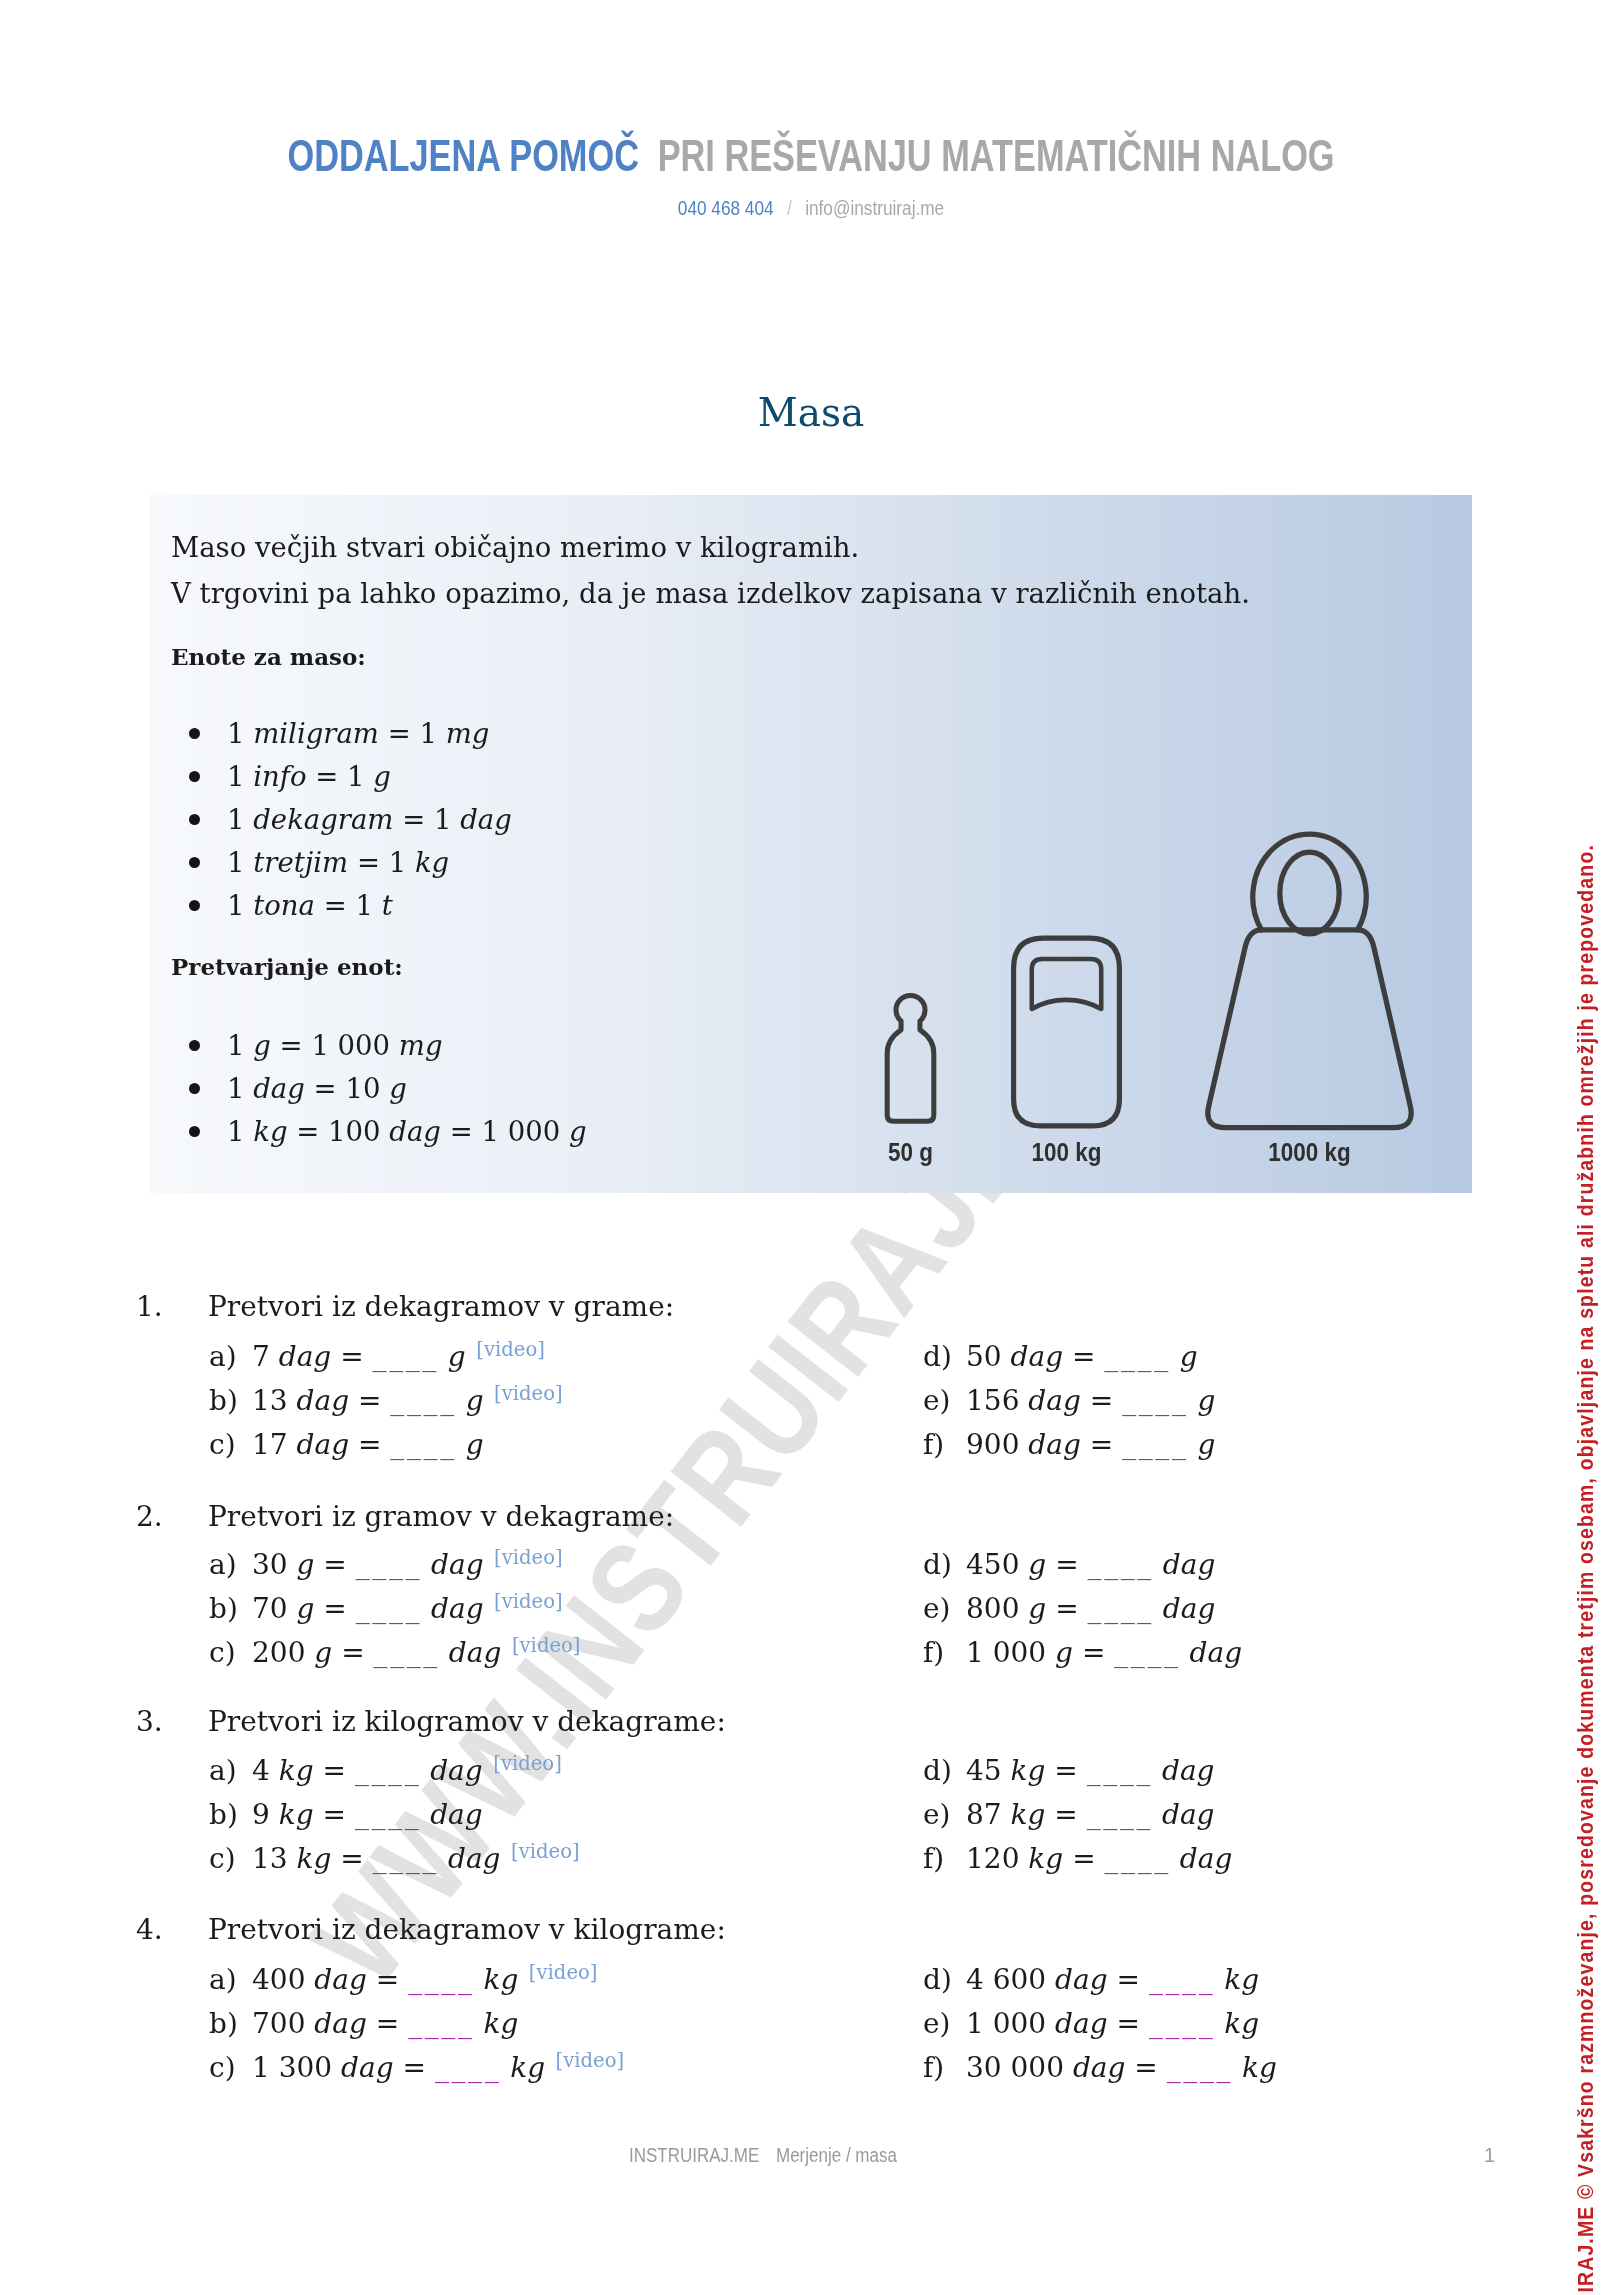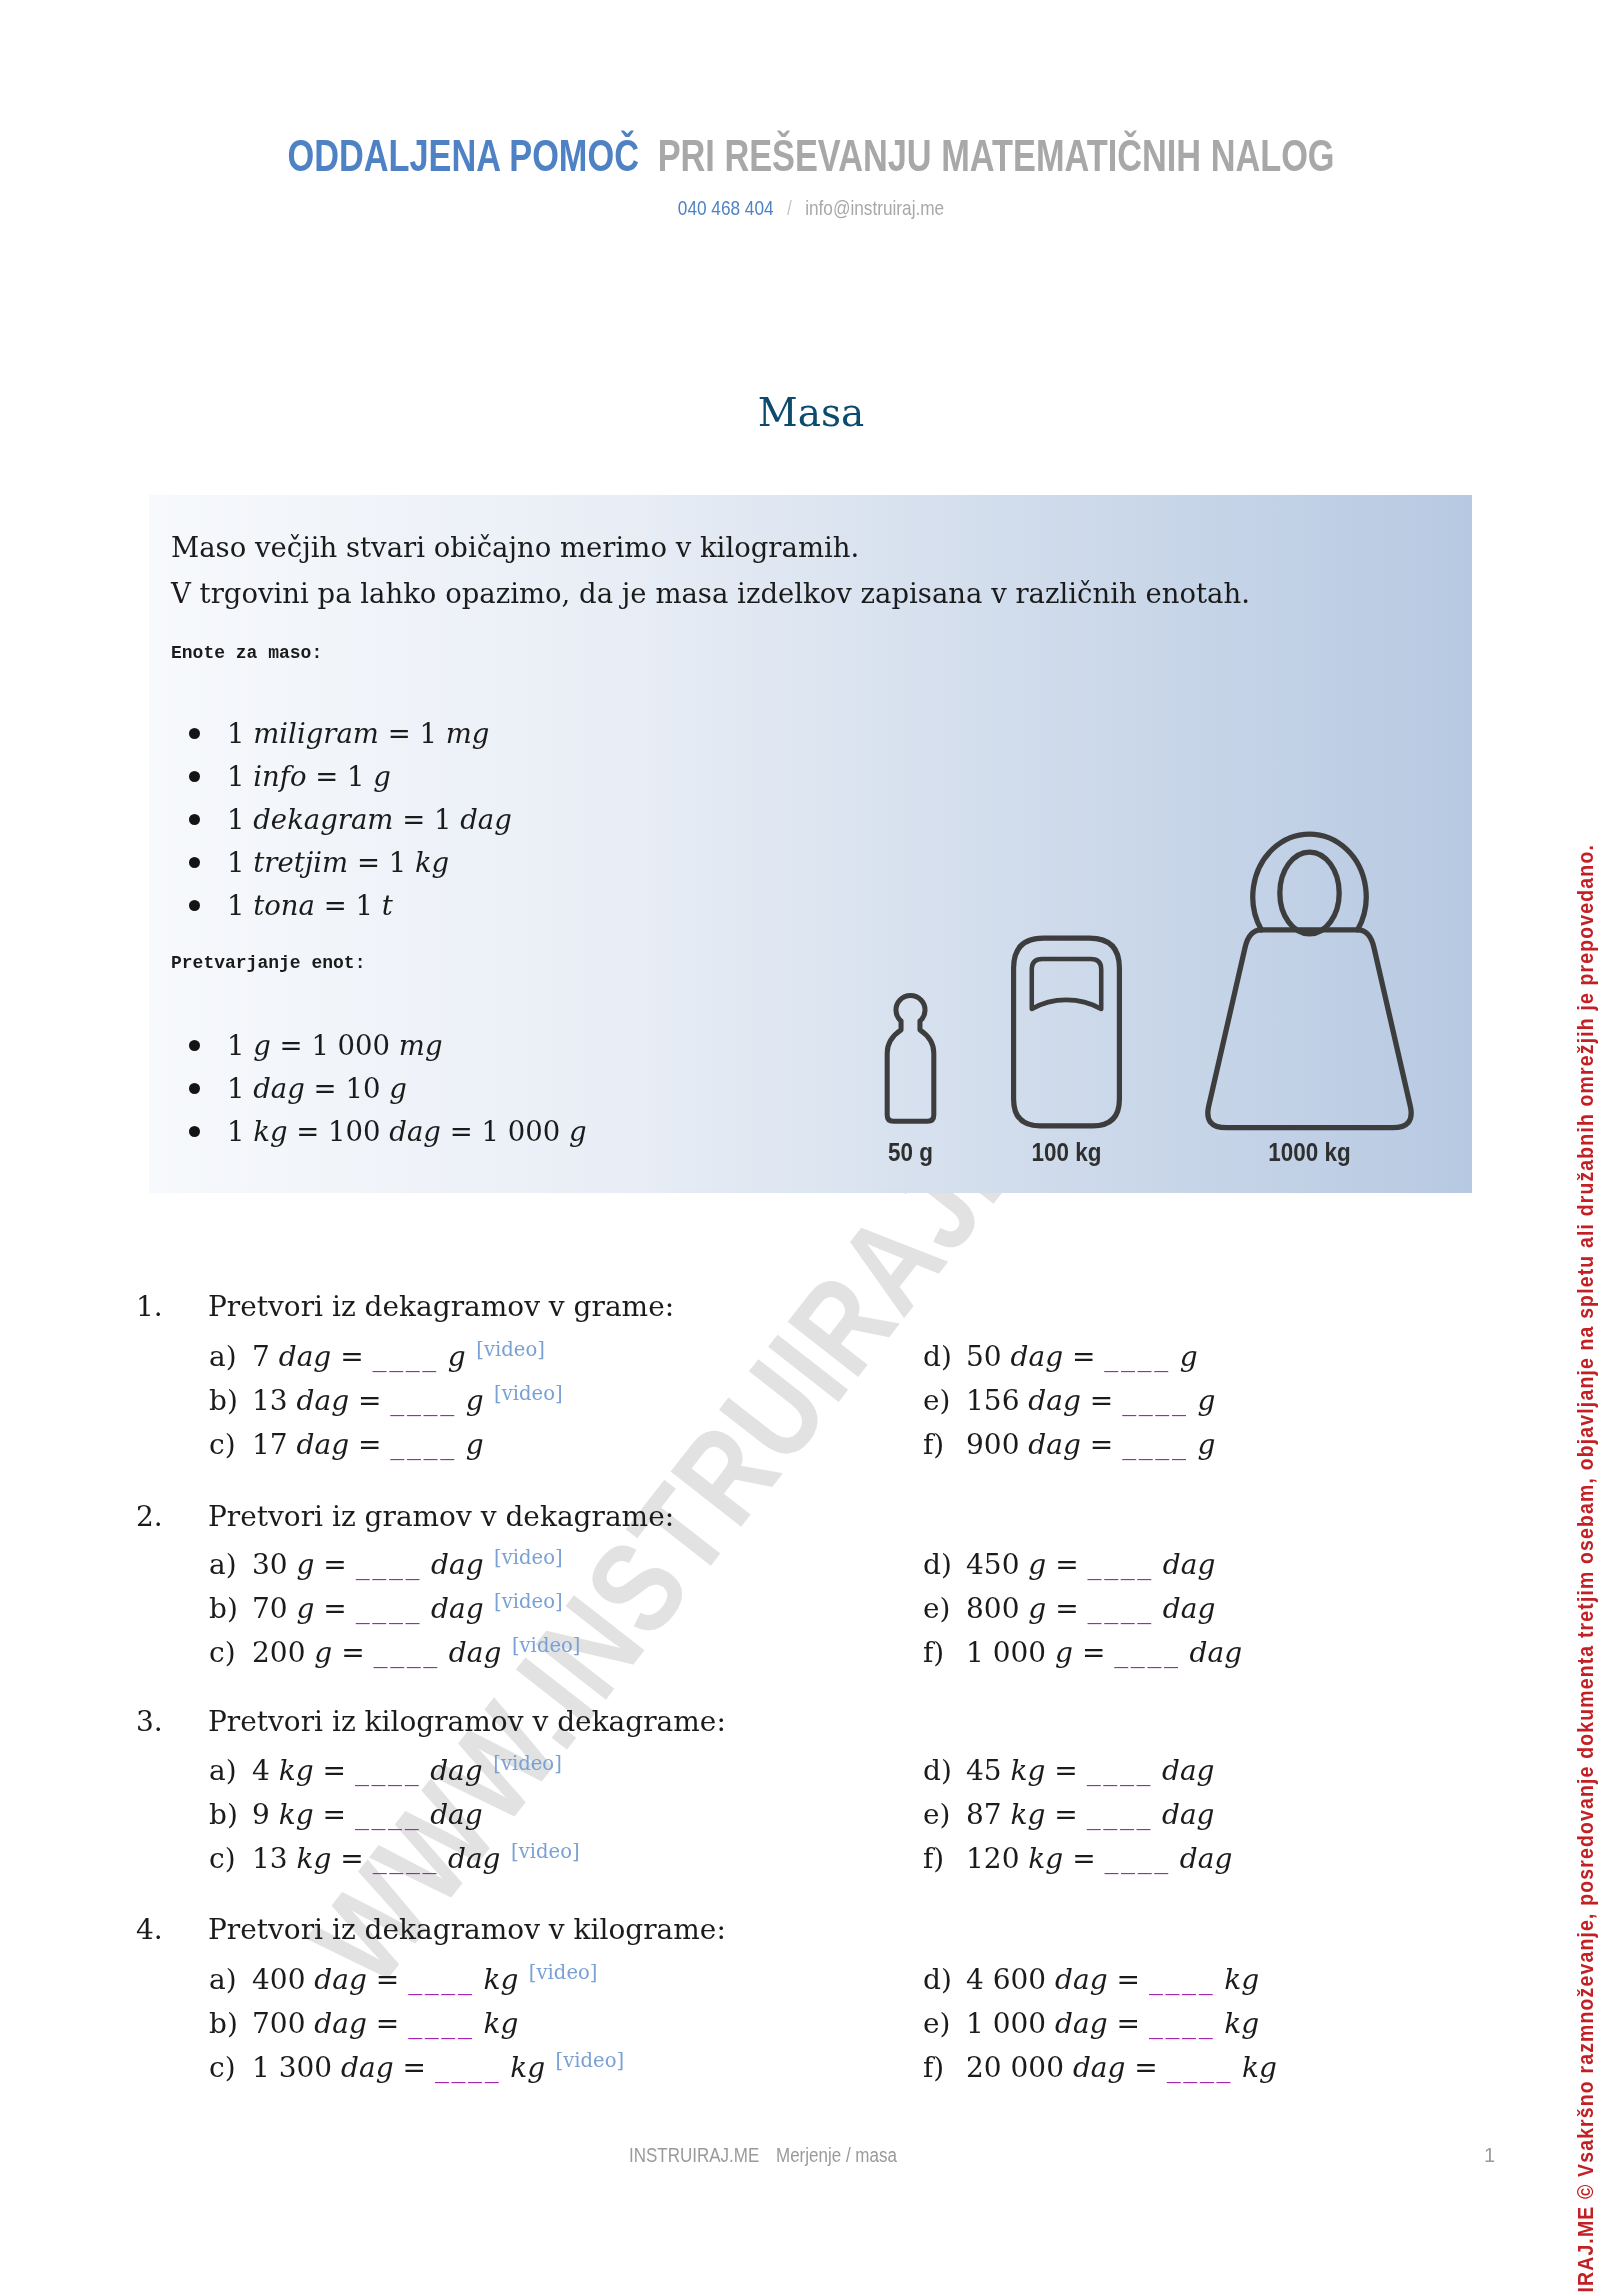--- a/index.html
+++ b/index.html
@@ -25,21 +25,21 @@
   
   .watermark{position:absolute;left:400px;top:1862px;transform-origin:0 100%;
              transform:rotate(-52deg) scaleX(0.82);
              font-family:"Liberation Sans",sans-serif;font-weight:bold;font-size:130px;
              letter-spacing:2.6px;color:#cfcfcf;opacity:0.6;white-space:nowrap;}
 
   
   .infobox{position:absolute;left:149px;top:495px;width:1323px;height:698px;
            background:linear-gradient(90deg,#f7f9fc 0%,#e9eef6 35%,#cfdbeb 68%,#b7c9e2 100%);}
   .infobox .para{position:absolute;left:22px;top:29px;font-size:27.5px;line-height:46px;}
-  .subhead{position:absolute;left:22px;font-weight:bold;font-size:18px;font-family:Liberation Mono, monospace;}
+  .subhead{position:absolute;left:22px;font-weight:bold;font-size:23px;}
   .subhead.enote{top:148px;}
   .subhead.pretvarjanje{top:458px;}
   ul.blist{position:absolute;left:22px;margin:6px;padding:0;list-style:none;font-size:27.5px;}
   ul.units{top:211px;}
   ul.convs{top:523px;}
   ul.blist li{position:relative;height:43px;line-height:43px;padding-left:50px;white-space:nowrap;}
   ul.blist li::before{content:"";position:absolute;left:11.8px;top:15.7px;width:11px;height:11px;border-radius:50%;background:#141414;}
 
   .wicon{position:absolute;}
   .wlabel{position:absolute;font-family:"Liberation Sans",sans-serif;font-weight:bold;font-size:25.5px;
@@ -247,21 +247,21 @@
       <div class="ex-row">
         <span class="ex-letter">d)</span>
         <span class="ex-body"><span>4 600 </span><i>dag</i><span> = </span><span class="blank">____</span><span> </span><i>kg</i></span>
       </div>
       <div class="ex-row">
         <span class="ex-letter">e)</span>
         <span class="ex-body"><span>1 000 </span><i>dag</i><span> = </span><span class="blank">____</span><span> </span><i>kg</i></span>
       </div>
       <div class="ex-row">
         <span class="ex-letter">f)</span>
-        <span class="ex-body"><span>20 000 </span><i>dag</i><span> = </span><span class="blank">____</span><span> </span><i>kg</i></span>
+        <span class="ex-body"><span>30 000 </span><i>dag</i><span> = </span><span class="blank">____</span><span> </span><i>kg</i></span>
       </div>
     </div>
 
   <div class="footer-site">INSTRUIRAJ.ME</div>
   <div class="footer-doc">Merjenje / masa</div>
   <div class="footer-page">1</div>
 
   <div class="copyright">INSTRUIRAJ.ME © Vsakršno razmnoževanje, posredovanje dokumenta tretjim osebam, objavljanje na spletu ali družabnih omrežjih je prepovedano.</div>
 
 </div>

